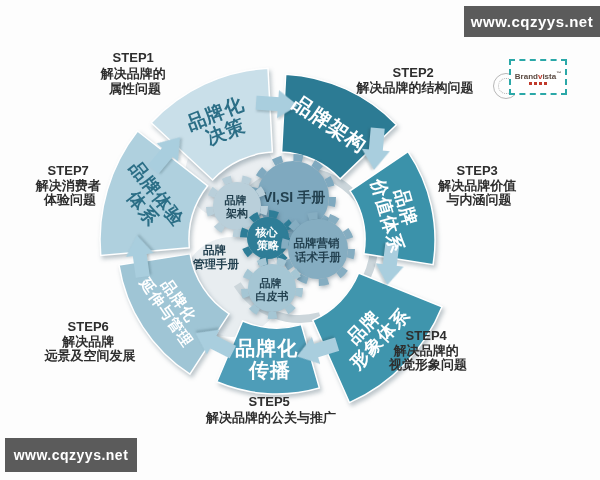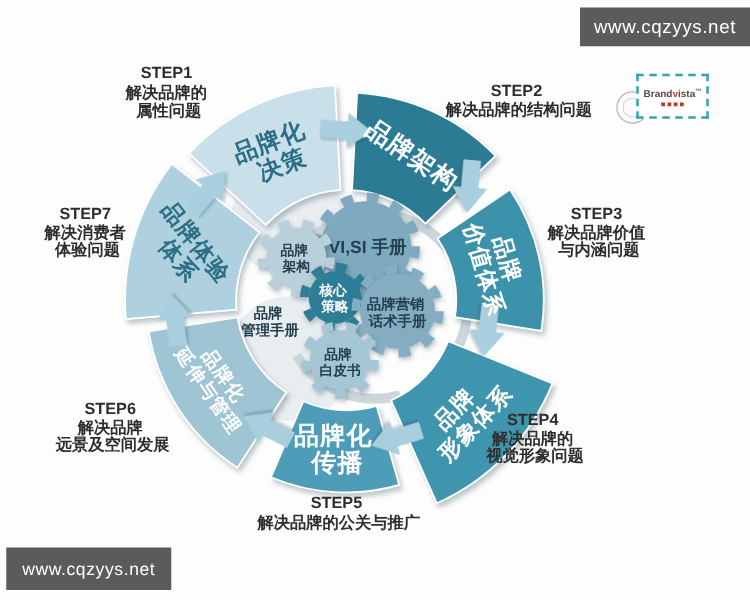--- a/index.html
+++ b/index.html
@@ -17,21 +17,21 @@
 
   .seg-label{font-weight:bold;text-anchor:middle;letter-spacing:1px;}
   .seg-light{fill:#2b6e86;}
   .seg-dark{fill:#ffffff;}
 
   .step-text{fill:#2e2e2e;font-weight:bold;font-size:13px;text-anchor:middle;}
   .gear-text{font-weight:bold;text-anchor:middle;fill:#22404f;}
   .gear-text-light{fill:#ffffff;}
 
   .banner{
-    position:absolute;background:#5b5b5b;color:#fff;font-weight:normal;
+    position:absolute;background:#5b5b5b;color:#fff;font-weight:bold;
     font-size:15px;display:flex;align-items:center;justify-content:center;
     letter-spacing:.5px;
   }
   #banner-tr{right:0;top:6px;width:136px;height:31px;}
   #banner-bl{left:5px;bottom:8px;width:132px;height:34px;font-size:14px;}
 
   #logo{
     position:absolute;left:509px;top:59px;width:58px;height:36px;
     border:2px dashed #2ba8a8;background:#fff;box-sizing:border-box;
     display:flex;flex-direction:column;align-items:center;justify-content:center;

